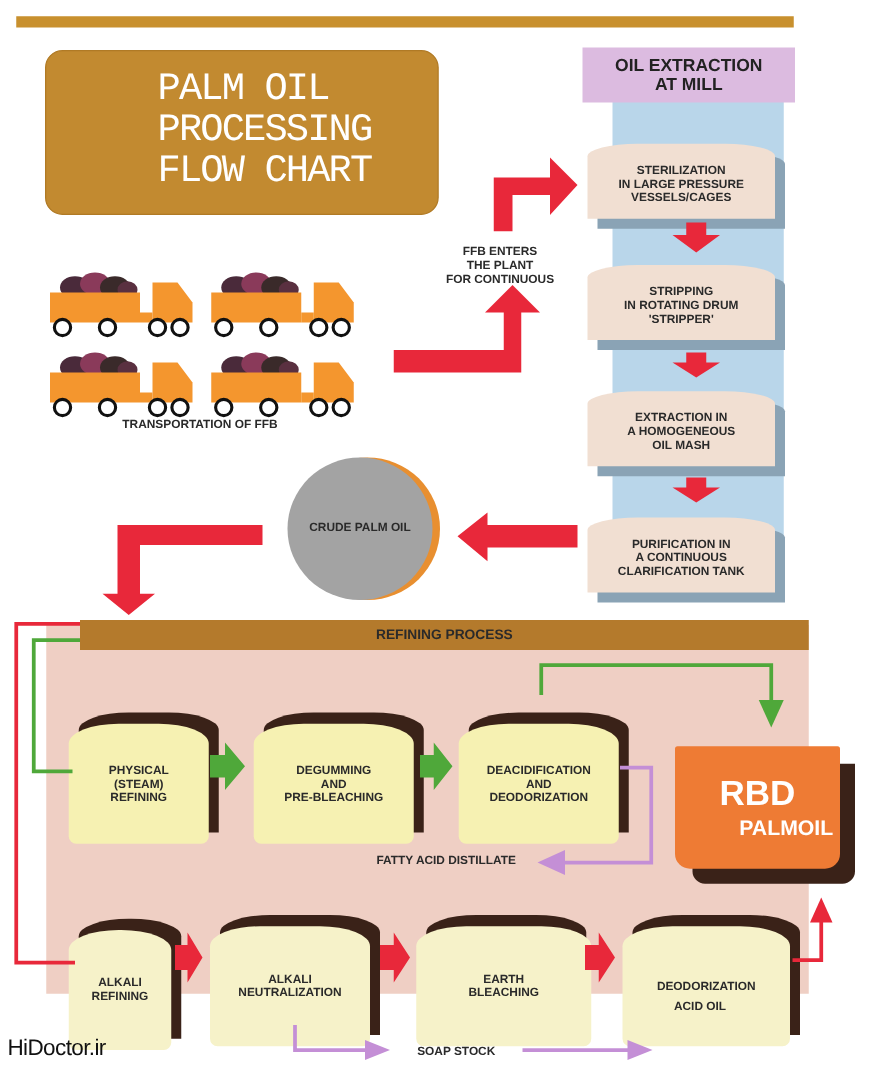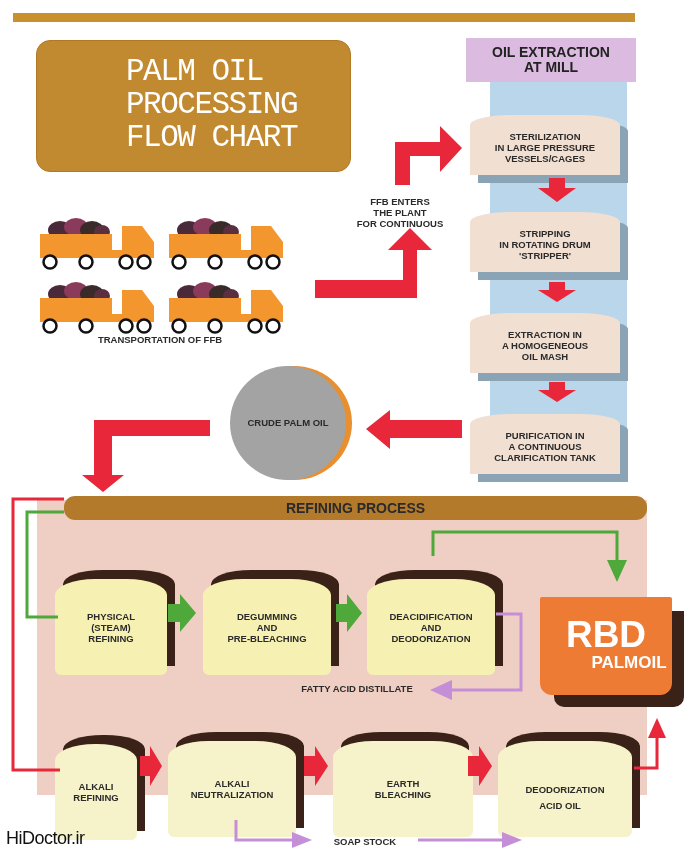--- a/index.html
+++ b/index.html
@@ -9,29 +9,29 @@
   .title-box { left: 36px; top: 40px; width: 315px; height: 132px; background: #c28a30; border-radius: 14px; border: 1px solid #b07a25; }
   .title-text { left: 86px; top: 55px; color: #fff; font-size: 31px; line-height: 33px; letter-spacing: -1.5px; font-family: Liberation Mono, monospace; white-space: pre-line; margin-left: 40px; }
   .mill-col { left: 490px; top: 80px; width: 137px; height: 395px; background: #b9d6ea; }
   .mill-header { left: 466px; top: 38px; width: 170px; height: 44px; background: #dcbbe0; text-align: center; font-weight: bold; font-size: 14px; line-height: 15px; padding-top: 7px; color: #222; white-space: pre-line; }
   .mill-step { width: 152px; height: 62px; }
   .mill-step .shadow { position: absolute; left: 8px; top: 8px; width: 150px; height: 60px; background: #8aa3b5; border-radius: 30px 30px 0 0 / 8px 8px 0 0; }
   .mill-step .face { position: absolute; left: 0; top: 0; width: 150px; height: 60px; background: #f1dfd2; border-radius: 40px 40px 0 0 / 10px 10px 0 0; text-align: center; font-weight: bold; font-size: 9.5px; line-height: 11px; color: #2a2a2a; padding-top: 16px; white-space: pre-line; }
   .label { font-weight: bold; font-size: 9.5px; line-height: 11px; color: #2a2a2a; text-align: center; white-space: pre-line; }
   .crude { left: 230px; top: 366px; width: 116px; height: 114px; border-radius: 50%; background: #a3a3a3; box-shadow: 6px 0 0 #e88f30; text-align: center; font-weight: bold; font-size: 9.5px; color: #2a2a2a; line-height: 114px; }
   .refine-bg { left: 37px; top: 500px; width: 610px; height: 295px; background: #efcfc4; }
-  .refine-header { left: 64px; top: 496px; width: 583px; height: 24px; background: #b47a2c; text-align: center; font-weight: bold; font-size: 14px; line-height: 24px; color: #2a2a2a; border-radius: 11px; }
+  .refine-header { left: 64px; top: 496px; width: 583px; height: 24px; background: #b47a2c; text-align: center; font-weight: bold; font-size: 11px; line-height: 24px; color: #2a2a2a; }
   .tank { width: 112px; height: 100px; }
   .tank .shadow { position: absolute; left: 8px; top: 10px; width: 112px; height: 96px; background: #3a2218; border-radius: 40px 40px 0 0 / 14px 14px 0 0; }
   .tank .face { position: absolute; left: 0; top: 0; width: 112px; height: 96px; background: #f6f1b2; border-radius: 40px 40px 6px 6px / 16px 16px 6px 6px; text-align: center; font-weight: bold; font-size: 9.5px; line-height: 11px; color: #2a2a2a; display: flex; align-items: center; justify-content: center; white-space: pre-line; margin-top: 19px; }
   .tank2 .face { background: #f6f2c9; }
   .rbd { left: 540px; top: 597px; width: 140px; height: 108px; }
   .rbd .shadow { position: absolute; left: 14px; top: 14px; width: 130px; height: 96px; background: #3a2218; border-radius: 0 0 10px 10px; }
   .rbd .face { position: absolute; left: 0; top: 0; width: 132px; height: 98px; background: #ee7b34; border-radius: 2px 2px 12px 12px; text-align: center; color: #fff; font-weight: bold; }
-  .rbd .big { font-size: 37px; padding-top: 20px; line-height: 36px; }
+  .rbd .big { font-size: 28px; padding-top: 20px; line-height: 36px; }
   .rbd .small { font-size: 17px; line-height: 20px; padding-left: 46px; }
   svg.overlay { position: absolute; left: 0; top: 0; }
   .watermark { left: 6px; top: 828px; font-size: 18px; color: #111; letter-spacing: -0.5px; }
 </style>
 </head>
 <body>
 
 <div class="abs topbar"></div>
 <div class="abs title-box"></div>
 <div class="abs title-text">PALM OIL

